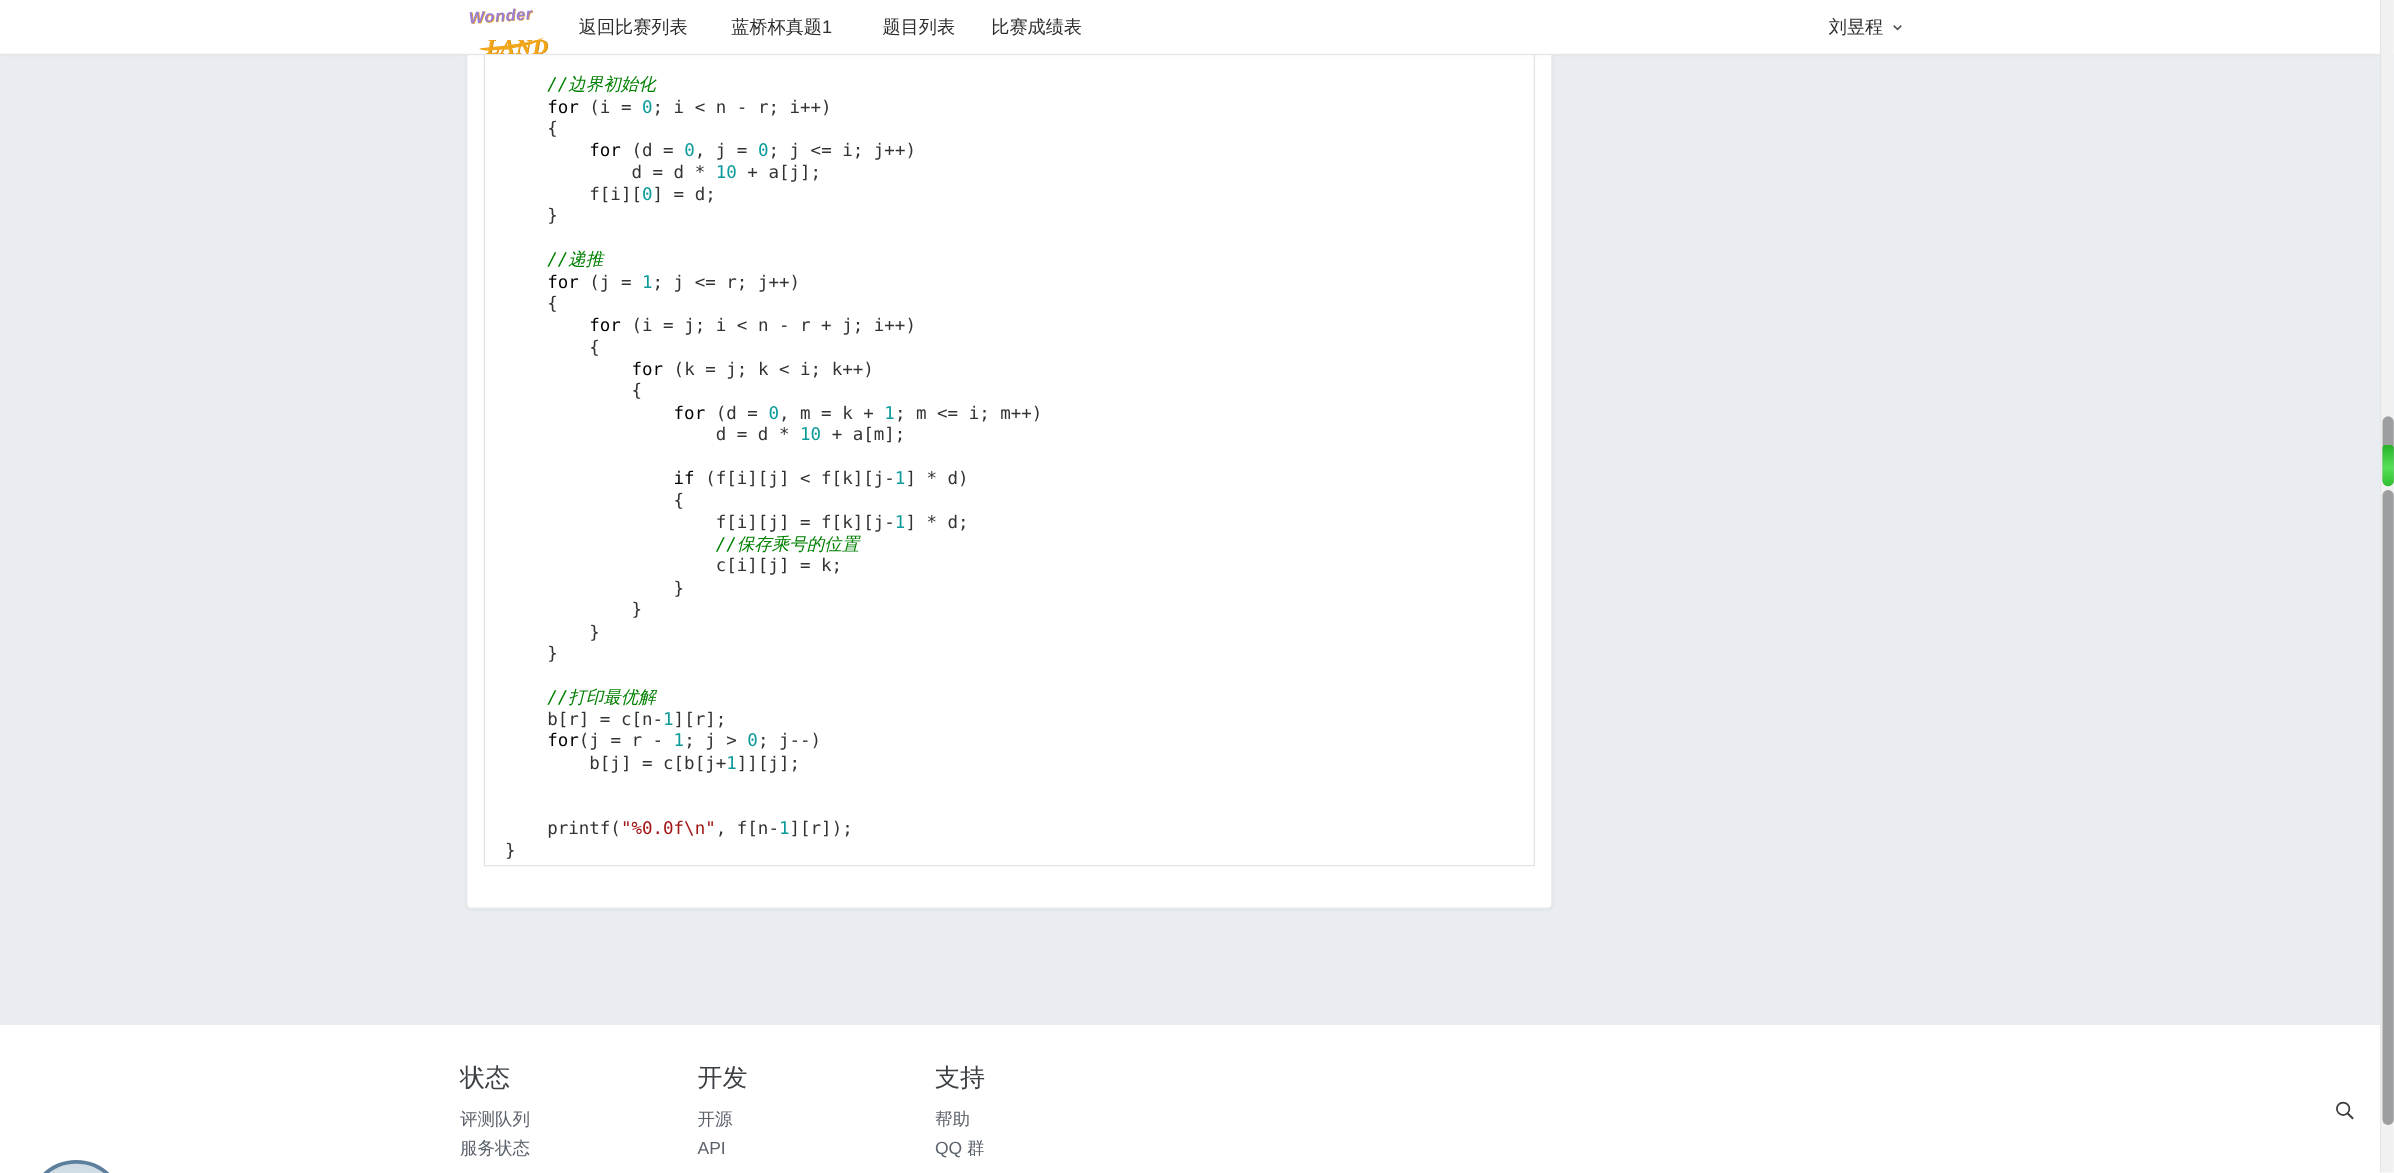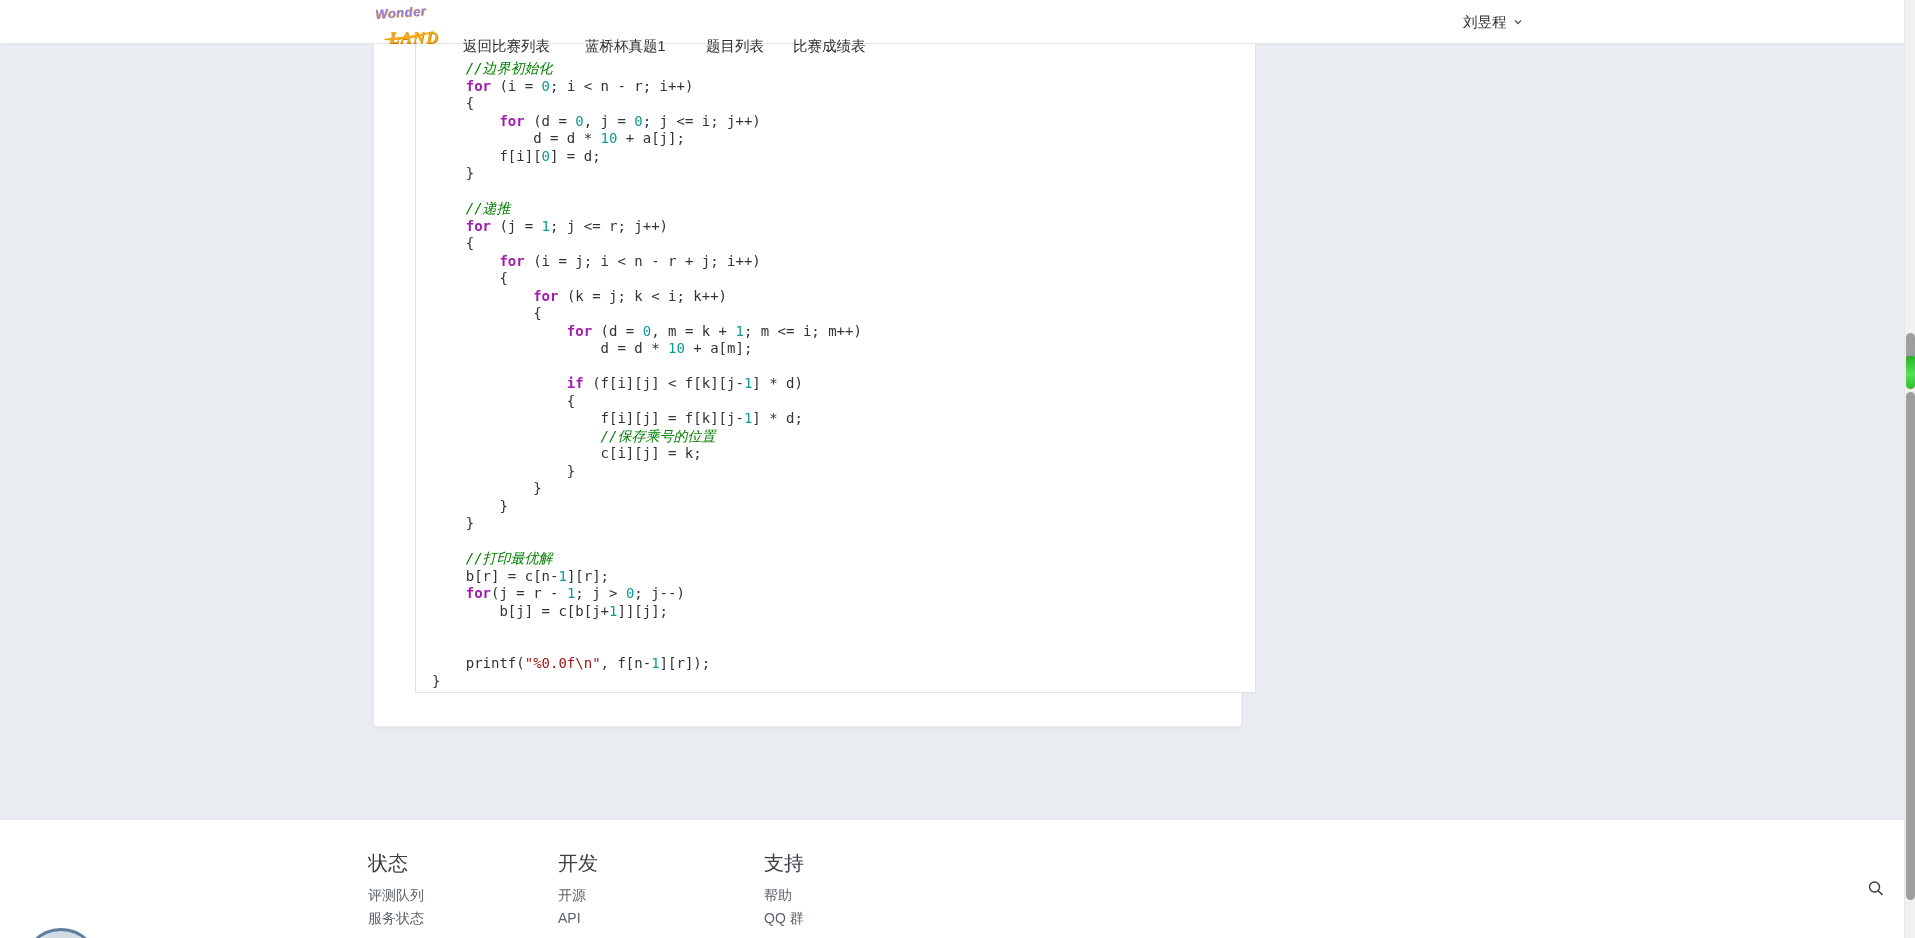--- a/index.html
+++ b/index.html
@@ -10,47 +10,47 @@
   .navbar { position:absolute; left:0; top:0; width:1915px; height:44px; background:#ffffff;
     border-bottom:1px solid #e5e7e9; box-shadow:0 1px 2px rgba(0,0,0,.03); z-index:40; }
   .logo { position:absolute; left:373px; top:3px; width:74px; height:38px; cursor:pointer; }
   .logo-top { position:absolute; left:2px; top:3px; font:italic bold 13px/13px "Liberation Sans",sans-serif;
     color:#9b7fd4; text-shadow:0.5px 0.5px 0 #e8a01e; letter-spacing:0.5px; transform:rotate(-4deg); }
   .logo-bottom { position:absolute; left:16px; top:26px; font:italic bold 17px/17px "Liberation Serif",serif;
     color:#f2a71b; letter-spacing:1px; text-shadow:0.5px 0.5px 0 #c77e00;text-align:center; }
   .logo-swoosh { position:absolute; left:10px; top:26px; width:52px; height:10px;
     border-bottom:3px solid #f2a71b; border-radius:0 0 90% 40%; transform:rotate(-6deg); }
   .nav-link { position:absolute; top:0; height:44px; line-height:44px; font-size:14.5px;
-    color:#2d2d2d; cursor:pointer; white-space:nowrap;margin-top:24px; }
+    color:#2d2d2d; cursor:pointer; white-space:nowrap; }
   .user-box { position:absolute; left:1463px; top:0; height:44px; line-height:44px;
     font-size:14.5px; color:#2d2d2d; cursor:pointer; display:flex; align-items:center; gap:6px;justify-content:space-between; }
   .chev { width:10px; height:10px; display:inline-block; }
 
   
   .main-bg { position:absolute; left:0; top:44px; width:1915px; height:776px; background:#e9edf1; }
 
   
   .card { position:absolute; left:373px; top:44px; width:869px; height:683px; background:#ffffff;
     border:1px solid #e9e9e9; border-top:none; border-radius:0 0 4px 4px;
     box-shadow:0 1px 3px rgba(0,0,0,.05); }
   .code-box { position:absolute; left:13px; top:0; width:841px; height:649px; background:#fff;
-    border:1px solid #e3e3e3; border-top:none; overflow:hidden;margin-left:28px; }
+    border:1px solid #e3e3e3; border-top:none; overflow:hidden; }
   pre.code { margin:0; padding:16px 14px 0 16px;
     font-family:"DejaVu Sans Mono","Liberation Mono",monospace;
     font-size:14px; line-height:17.5px; color:#333333; }
   .code-line { height:17.5px; white-space:pre; }
-  .tok-k { color:#a21caf;font-weight:bold; }
+  .tok-k { color:#000000; }
   .tok-n { color:#0c9a9a; }
   .tok-c { color:#008000; font-style:italic; }
   .tok-s { color:#a31515; }
 
   
   .footer { position:absolute; left:0; top:820px; width:1915px; height:118px; background:#ffffff;padding-left:14px; }
   .f-col { position:absolute; top:30px; }
-  .f-col-0 { left:368px; } .f-col-1 { left:558px; } .f-col-2 { left:748px;margin-left:16px; }
+  .f-col-0 { left:368px; } .f-col-1 { left:558px; } .f-col-2 { left:748px; }
   .f-head { font-size:20px; color:#3c4045; font-weight:400; line-height:26px; margin-bottom:10px; }
   .f-link { display:block; font-size:14px; color:#5b626b; line-height:18px; margin-bottom:5px;
     text-decoration:none; cursor:pointer; }
 
   
   .search-btn { position:absolute; left:1866px; top:879px; width:20px; height:20px; cursor:pointer; }
 
   
   .sb-track { position:absolute; left:1904px; top:0; width:11px; height:938px; background:#f1f1f1;
     border-left:1px solid #e6e6e6; z-index:50; }

